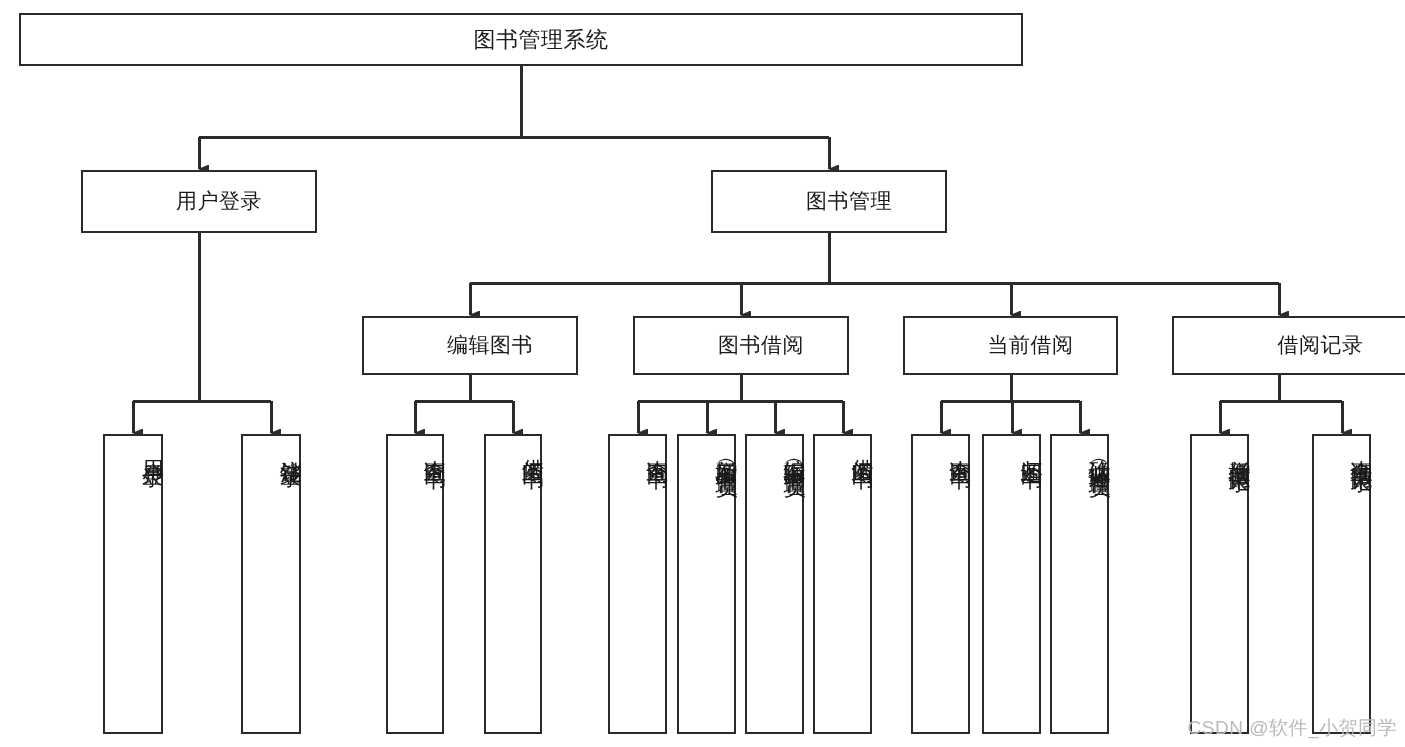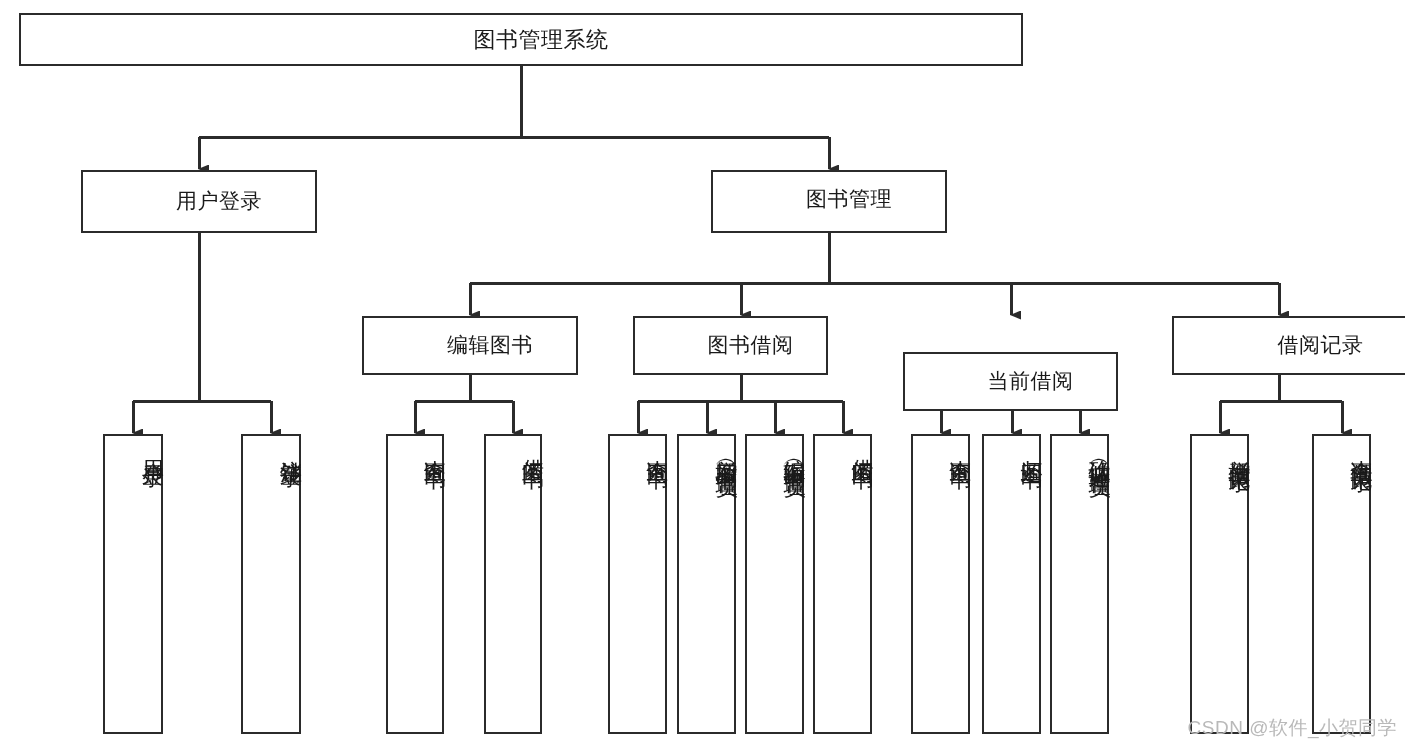--- a/index.html
+++ b/index.html
@@ -116,30 +116,30 @@
       </g>
   </svg>
 
   <div id="node-layer">
       <div class="node horiz root" style="left: 19px; top: 13px; width: 1004px; height: 53px;">
         <span class="label">图书管理系统</span>
       </div>
       <div class="node horiz" style="left: 81px; top: 170px; width: 236px; height: 63px;">
         <span class="label">用户登录</span>
       </div>
-      <div class="node horiz" style="left: 711px; top: 170px; width: 236px; height: 63px; font-family: Liberation Mono, monospace;">
+      <div class="node horiz" style="left: 711px; top: 170px; width: 236px; height: 63px;">
         <span class="label">图书管理</span>
       </div>
       <div class="node horiz" style="left: 362px; top: 316px; width: 216px; height: 59px;">
         <span class="label">编辑图书</span>
       </div>
-      <div class="node horiz" style="left: 633px; top: 316px; width: 195px; height: 59px;">
+      <div class="node horiz" style="left: 633px; top: 316px; width: 216px; height: 59px;">
         <span class="label">图书借阅</span>
       </div>
-      <div class="node horiz" style="left: 903px; top: 316px; width: 215px; height: 59px; margin-top: 36px;">
+      <div class="node horiz" style="left: 903px; top: 316px; width: 215px; height: 59px;">
         <span class="label">当前借阅</span>
       </div>
       <div class="node horiz" style="left: 1172px; top: 316px; width: 257px; height: 59px;">
         <span class="label">借阅记录</span>
       </div>
       <div class="node vert" style="left: 103px; top: 434px; width: 60px; height: 300px;">
         <span class="label">用户登录</span>
       </div>
       <div class="node vert" style="left: 241px; top: 434px; width: 60px; height: 300px;">
         <span class="label">注销登录</span>

